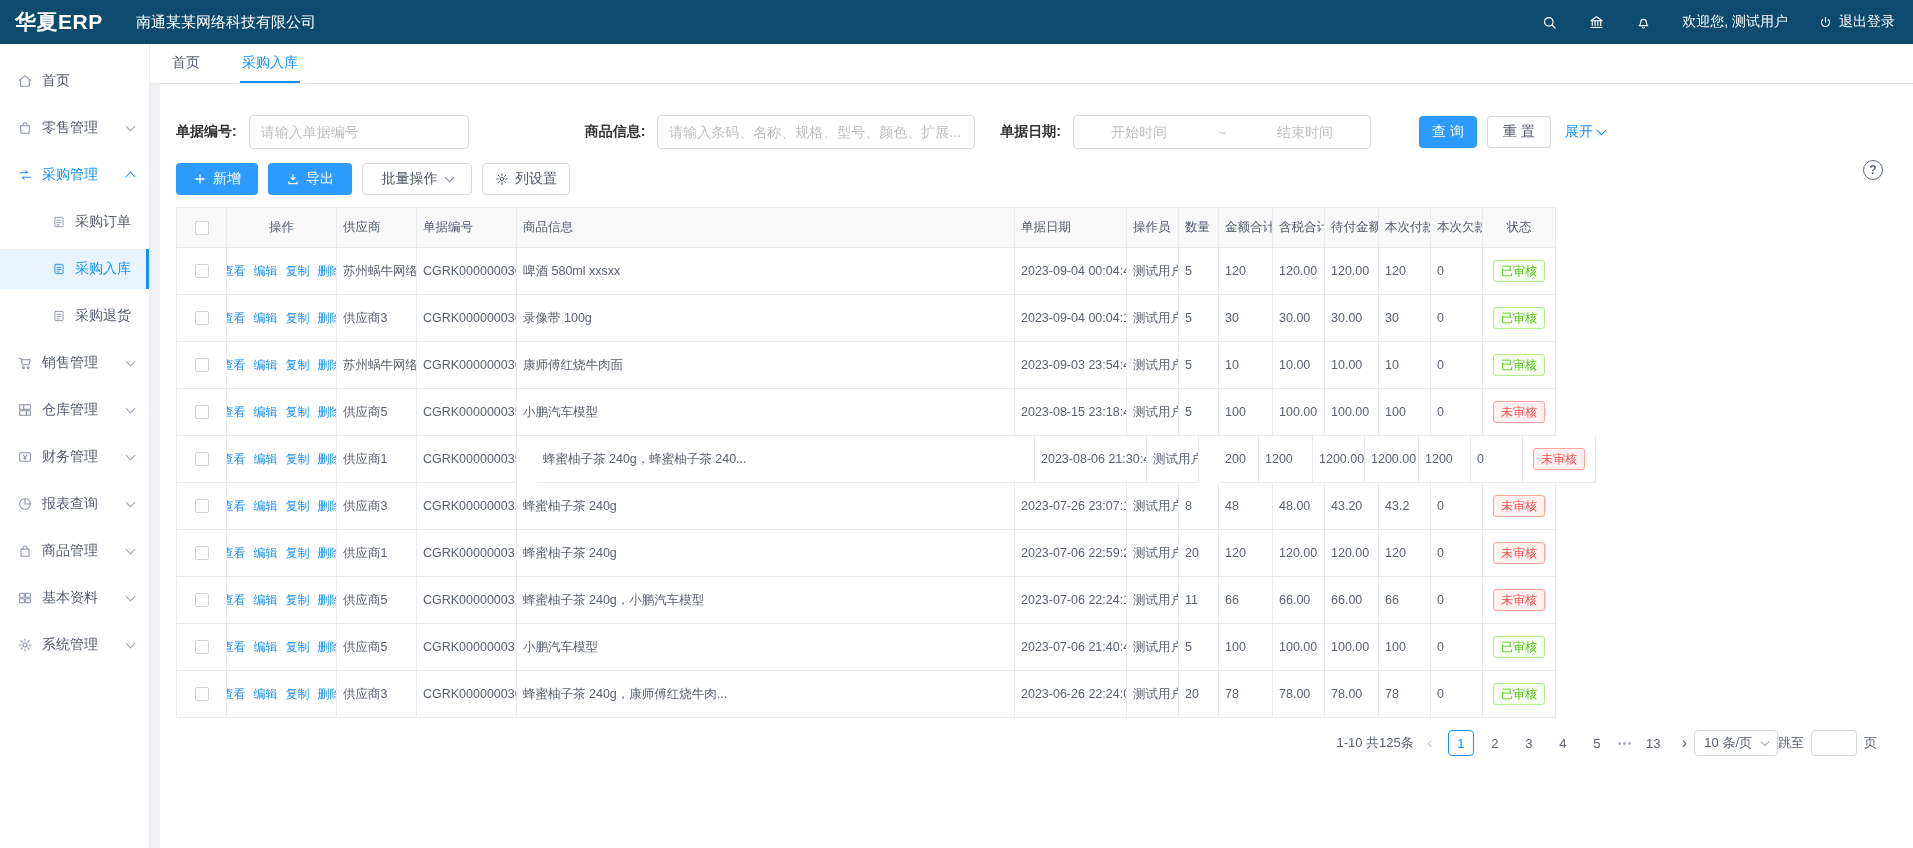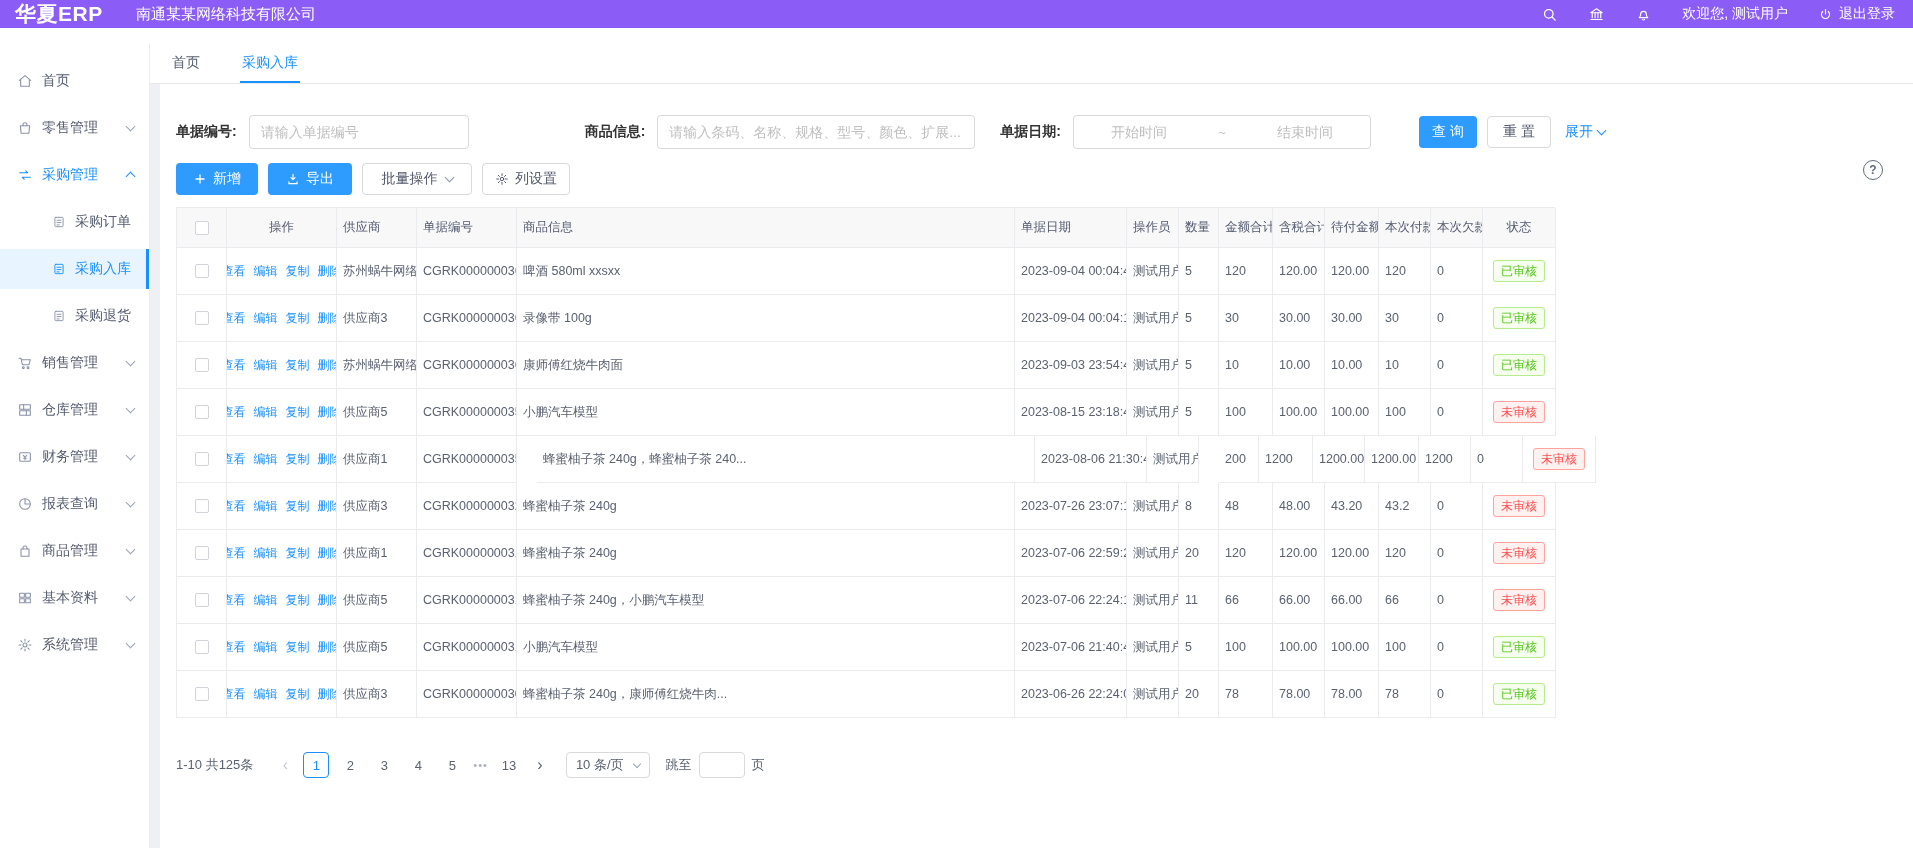--- a/index.html
+++ b/index.html
@@ -1,20 +1,20 @@
 <!DOCTYPE html>
 <html><head>
 <meta charset="utf-8">
 <style>
 *{box-sizing:border-box;margin:0;padding:0}
 html,body{width:1913px;height:848px;overflow:hidden}
 body{font-family:"Liberation Sans","DejaVu Sans",sans-serif;background:#fff;position:relative;font-size:14px}
 
 
-.app-header{position:absolute;top:0;left:0;right:0;height:28px;background:#8b5cf6;display:flex;align-items:center;color:#fff;z-index:10}
+.app-header{position:absolute;top:0;left:0;right:0;height:44px;background:#0c4a6e;display:flex;align-items:center;color:#fff;z-index:10}
 .logo{width:136px;padding-left:15px;font-size:21px;font-weight:700;letter-spacing:.5px;white-space:nowrap}
 .company{font-size:15px;white-space:nowrap}
 .hdr-right{margin-left:auto;display:flex;align-items:center;gap:30px;padding-right:18px;font-size:14px}
 .hdr-icon{display:flex;cursor:pointer}
 .hdr-icon svg{width:17px;height:17px}
 .welcome{white-space:nowrap}
 .logout{display:flex;align-items:center;gap:6px;cursor:pointer;white-space:nowrap}
 .icn svg{display:block}
 
 
@@ -83,21 +83,21 @@
 .t-body .t-cell{height:47px}
 .al-c{justify-content:center;padding:0 2px}
 .ops a{color:#1890ff;cursor:pointer;text-decoration:none;font-size:12px}
 .sep{width:1px;height:11px;background:#e3e6ea;margin:0 4px}
 .cbx{width:14px;height:14px;border:1px solid #d0d3d9;border-radius:2px;background:#fff;cursor:pointer;flex:none}
 .badge{font-size:12px;padding:2px 7px;border-radius:3px;line-height:16px}
 .badge.approved{color:#52c41a;background:#f6ffed;border:1px solid #b7eb8f}
 .badge.unapproved{color:#ff4d4f;background:#fff1f0;border:1px solid #ffa39e}
 
 
-.pagination{display:flex;align-items:center;justify-content:flex-start;margin-top:34px;padding-right:20px;gap:16px;font-size:13px;color:#5a6270}
+.pagination{display:flex;align-items:center;justify-content:flex-end;margin-top:12px;padding-right:20px;gap:0;font-size:13px;color:#5a6270}
 .pg-summary{margin-right:6px}
 .pg-item{min-width:26px;height:26px;display:flex;align-items:center;justify-content:center;border-radius:4px;cursor:pointer;padding:0 4px}
 .pg-item.active{border:1px solid #1890ff;color:#1890ff}
 .pg-arrow{min-width:20px;height:26px;display:flex;align-items:center;justify-content:center;font-size:16px;cursor:pointer;color:#5a6270}
 .pg-arrow.disabled{color:#c6cad1;cursor:default}
 .pg-dots{color:#a8afba;letter-spacing:1px;font-size:11px}
 .pg-size{height:26px;border:1px solid #d9d9d9;border-radius:4px;display:flex;align-items:center;padding:0 9px;gap:10px;cursor:pointer;color:#5a6270}
 .pg-size .caret{width:6px;height:6px;margin-top:-2px}
 .pg-jump{display:flex;align-items:center;gap:7px}
 .pg-jump input{width:46px;height:26px;border:1px solid #d9d9d9;border-radius:4px;outline:none;font-family:inherit;padding:0 6px}

